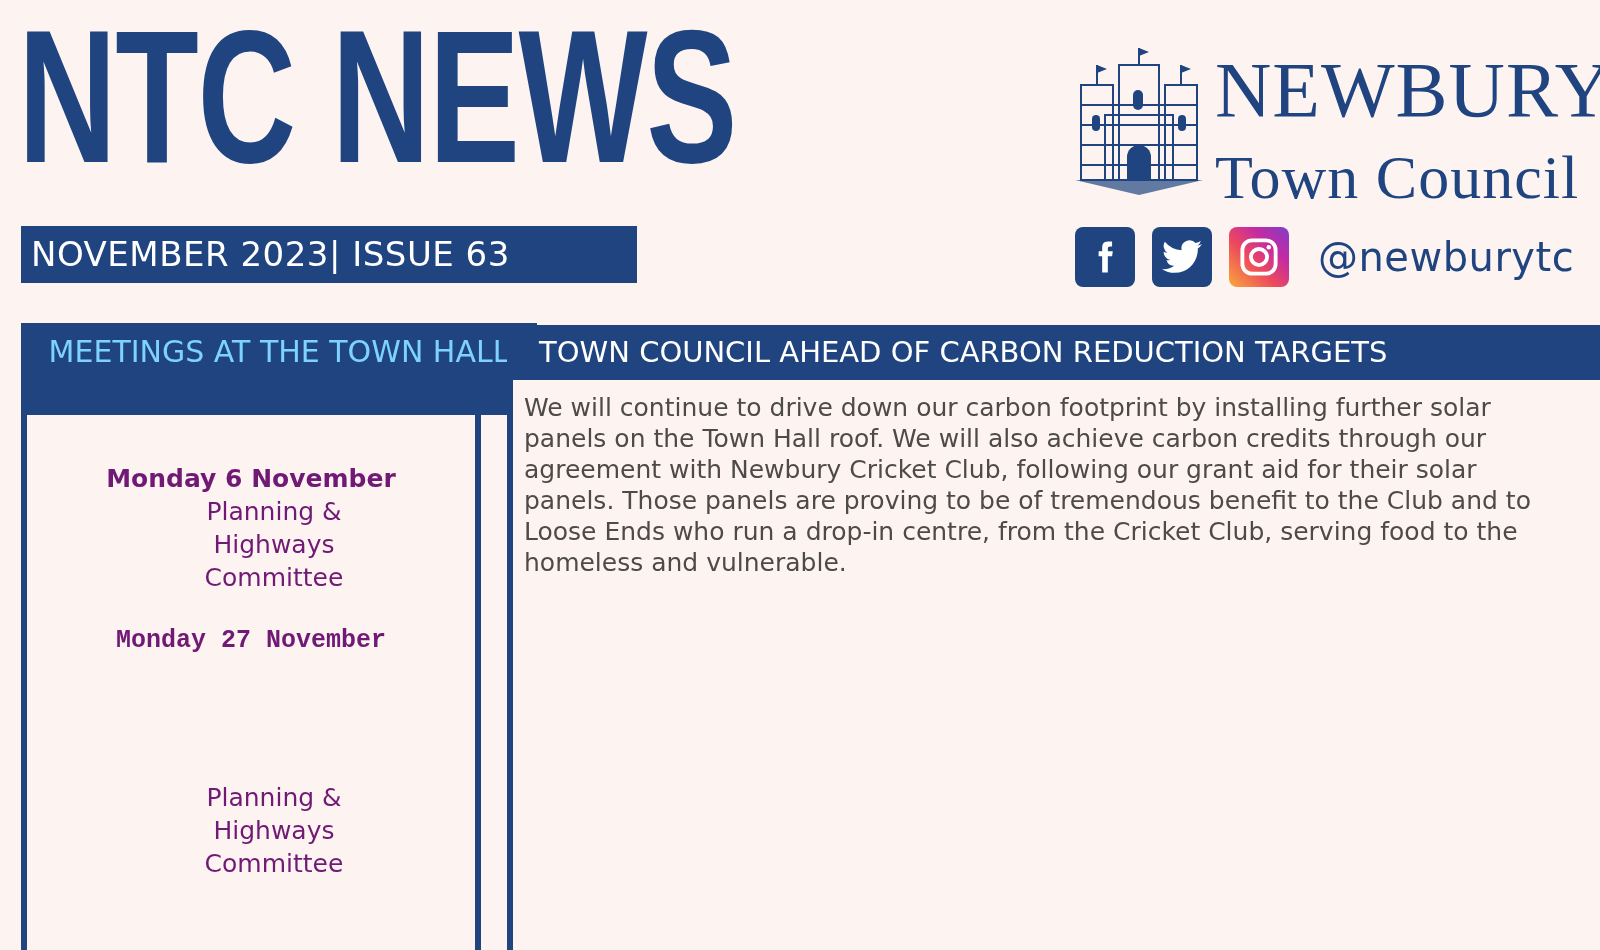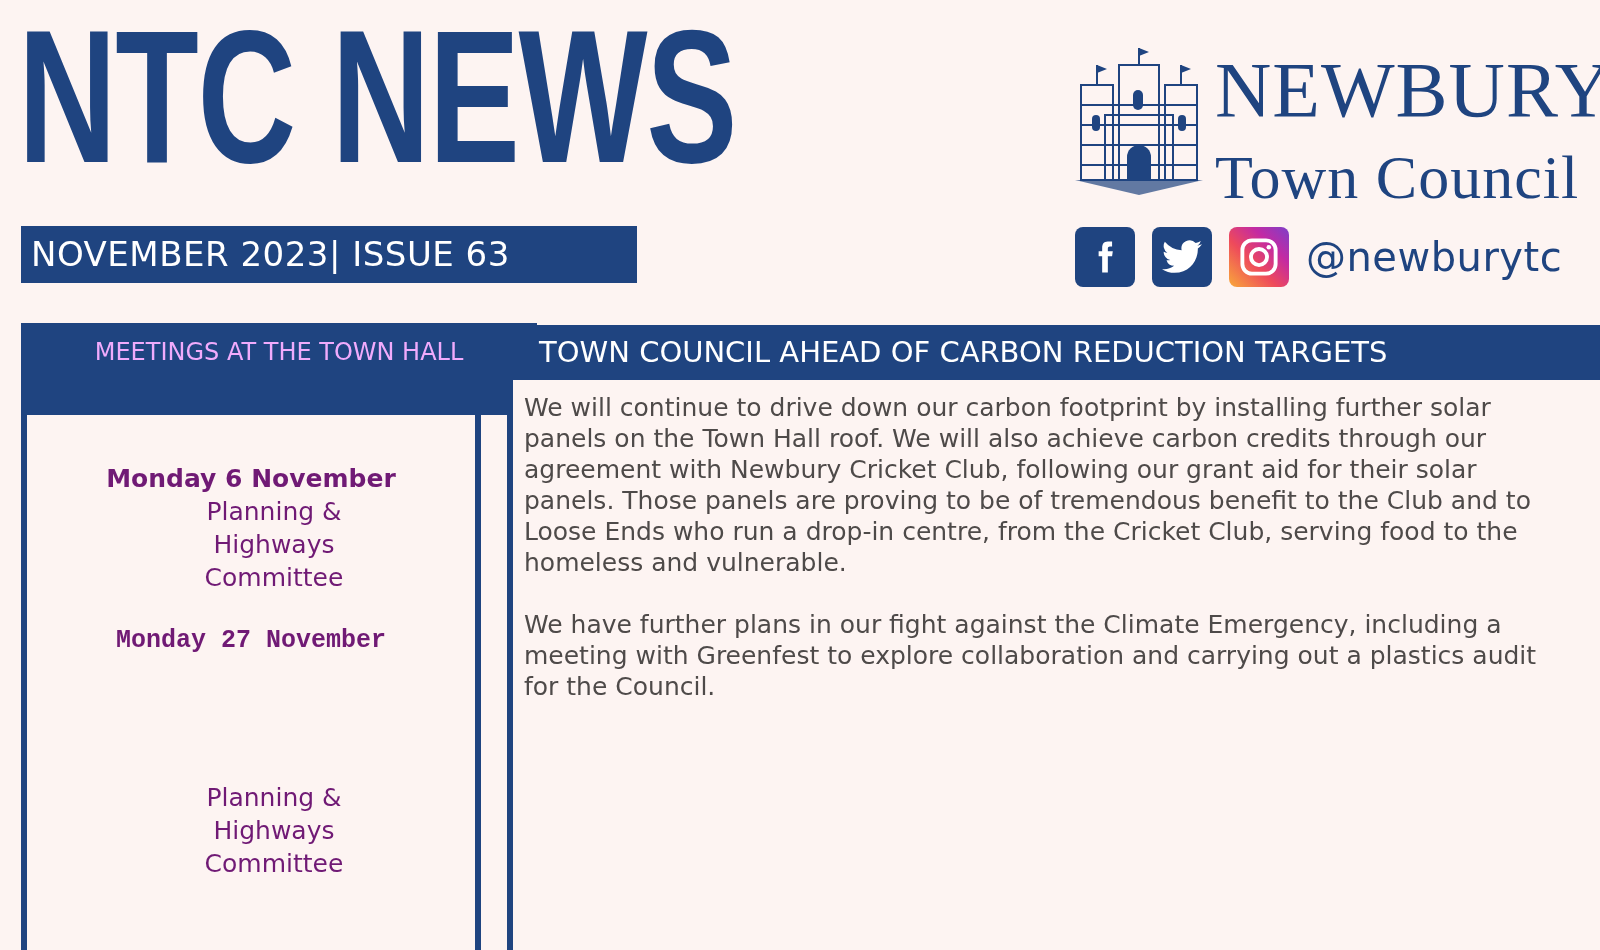--- a/index.html
+++ b/index.html
@@ -46,32 +46,32 @@
 
   .social { position: absolute; left: 1075px; top: 227px; height: 60px; display: flex; align-items: center; }
   .soc-icon {
     width: 60px; height: 60px; border-radius: 8px; margin-right: 17px;
     display: flex; align-items: center; justify-content: center;
   }
   .soc-fb, .soc-tw { background: #1f4480; }
   .soc-ig { background: linear-gradient(45deg, #f9a93a 0%, #ee4a5b 40%, #c32aa3 70%, #7d3fc9 100%); }
   .handle {
     font-family: "DejaVu Sans", sans-serif; font-size: 40px; color: #1f4480;
-    margin-left: 0px; letter-spacing: 0.5px;
+    margin-left: 12px; letter-spacing: 0.5px;
   }
 
   .panel-left {
     position: absolute; left: 21px; top: 323px; width: 460px; height: 640px;
     border: 6px solid #1f4480; border-top: none; box-sizing: border-box;
     background: #fdf4f2;
   }
   .panel-left-head {
     position: absolute; left: 21px; top: 323px; width: 516px; height: 92px;
-    background: #1f4480; color: #f0abfc;
-    font-family: "DejaVu Sans", sans-serif; font-size: 24px; line-height: 38px;
+    background: #1f4480; color: #7dd3fc;
+    font-family: "DejaVu Sans", sans-serif; font-size: 30px; line-height: 38px;
     text-align: center; padding-top: 10px; box-sizing: border-box;
   }
   .meeting {
     position: absolute; left: 27px; width: 448px; text-align: center;
     font-family: "DejaVu Sans", sans-serif; color: #701a75;
   }
   .meeting .date { font-weight: bold; font-size: 25px; line-height: 33px; }
   .meeting .desc { font-size: 25px; line-height: 33px; margin-left: 46px; }
 
   .panel-right {
@@ -159,14 +159,13 @@
 </div>
 <div class="meeting" style="top:781px;">
   <div class="desc" style="padding:0 70px;">Planning &amp; Highways Committee</div>
 </div>
 
 <div class="panel-right"></div>
 <div class="panel-right-head">TOWN COUNCIL AHEAD OF CARBON REDUCTION TARGETS</div>
 
 <div class="article">
   <p>We will continue to drive down our carbon footprint by installing further solar panels on the Town Hall roof. We will also achieve carbon credits through our agreement with Newbury Cricket Club, following our grant aid for their solar panels. Those panels are proving to be of tremendous benefit to the Club and to Loose Ends who run a drop-in centre, from the Cricket Club, serving food to the homeless and vulnerable.</p>
-  <p>We have further plans in our fight against the Climate Emergency, including a meeting with Greenfest to explore collaboration and carrying out a plastics audit for the Council.</p>
 </div>
 
 </body></html>

